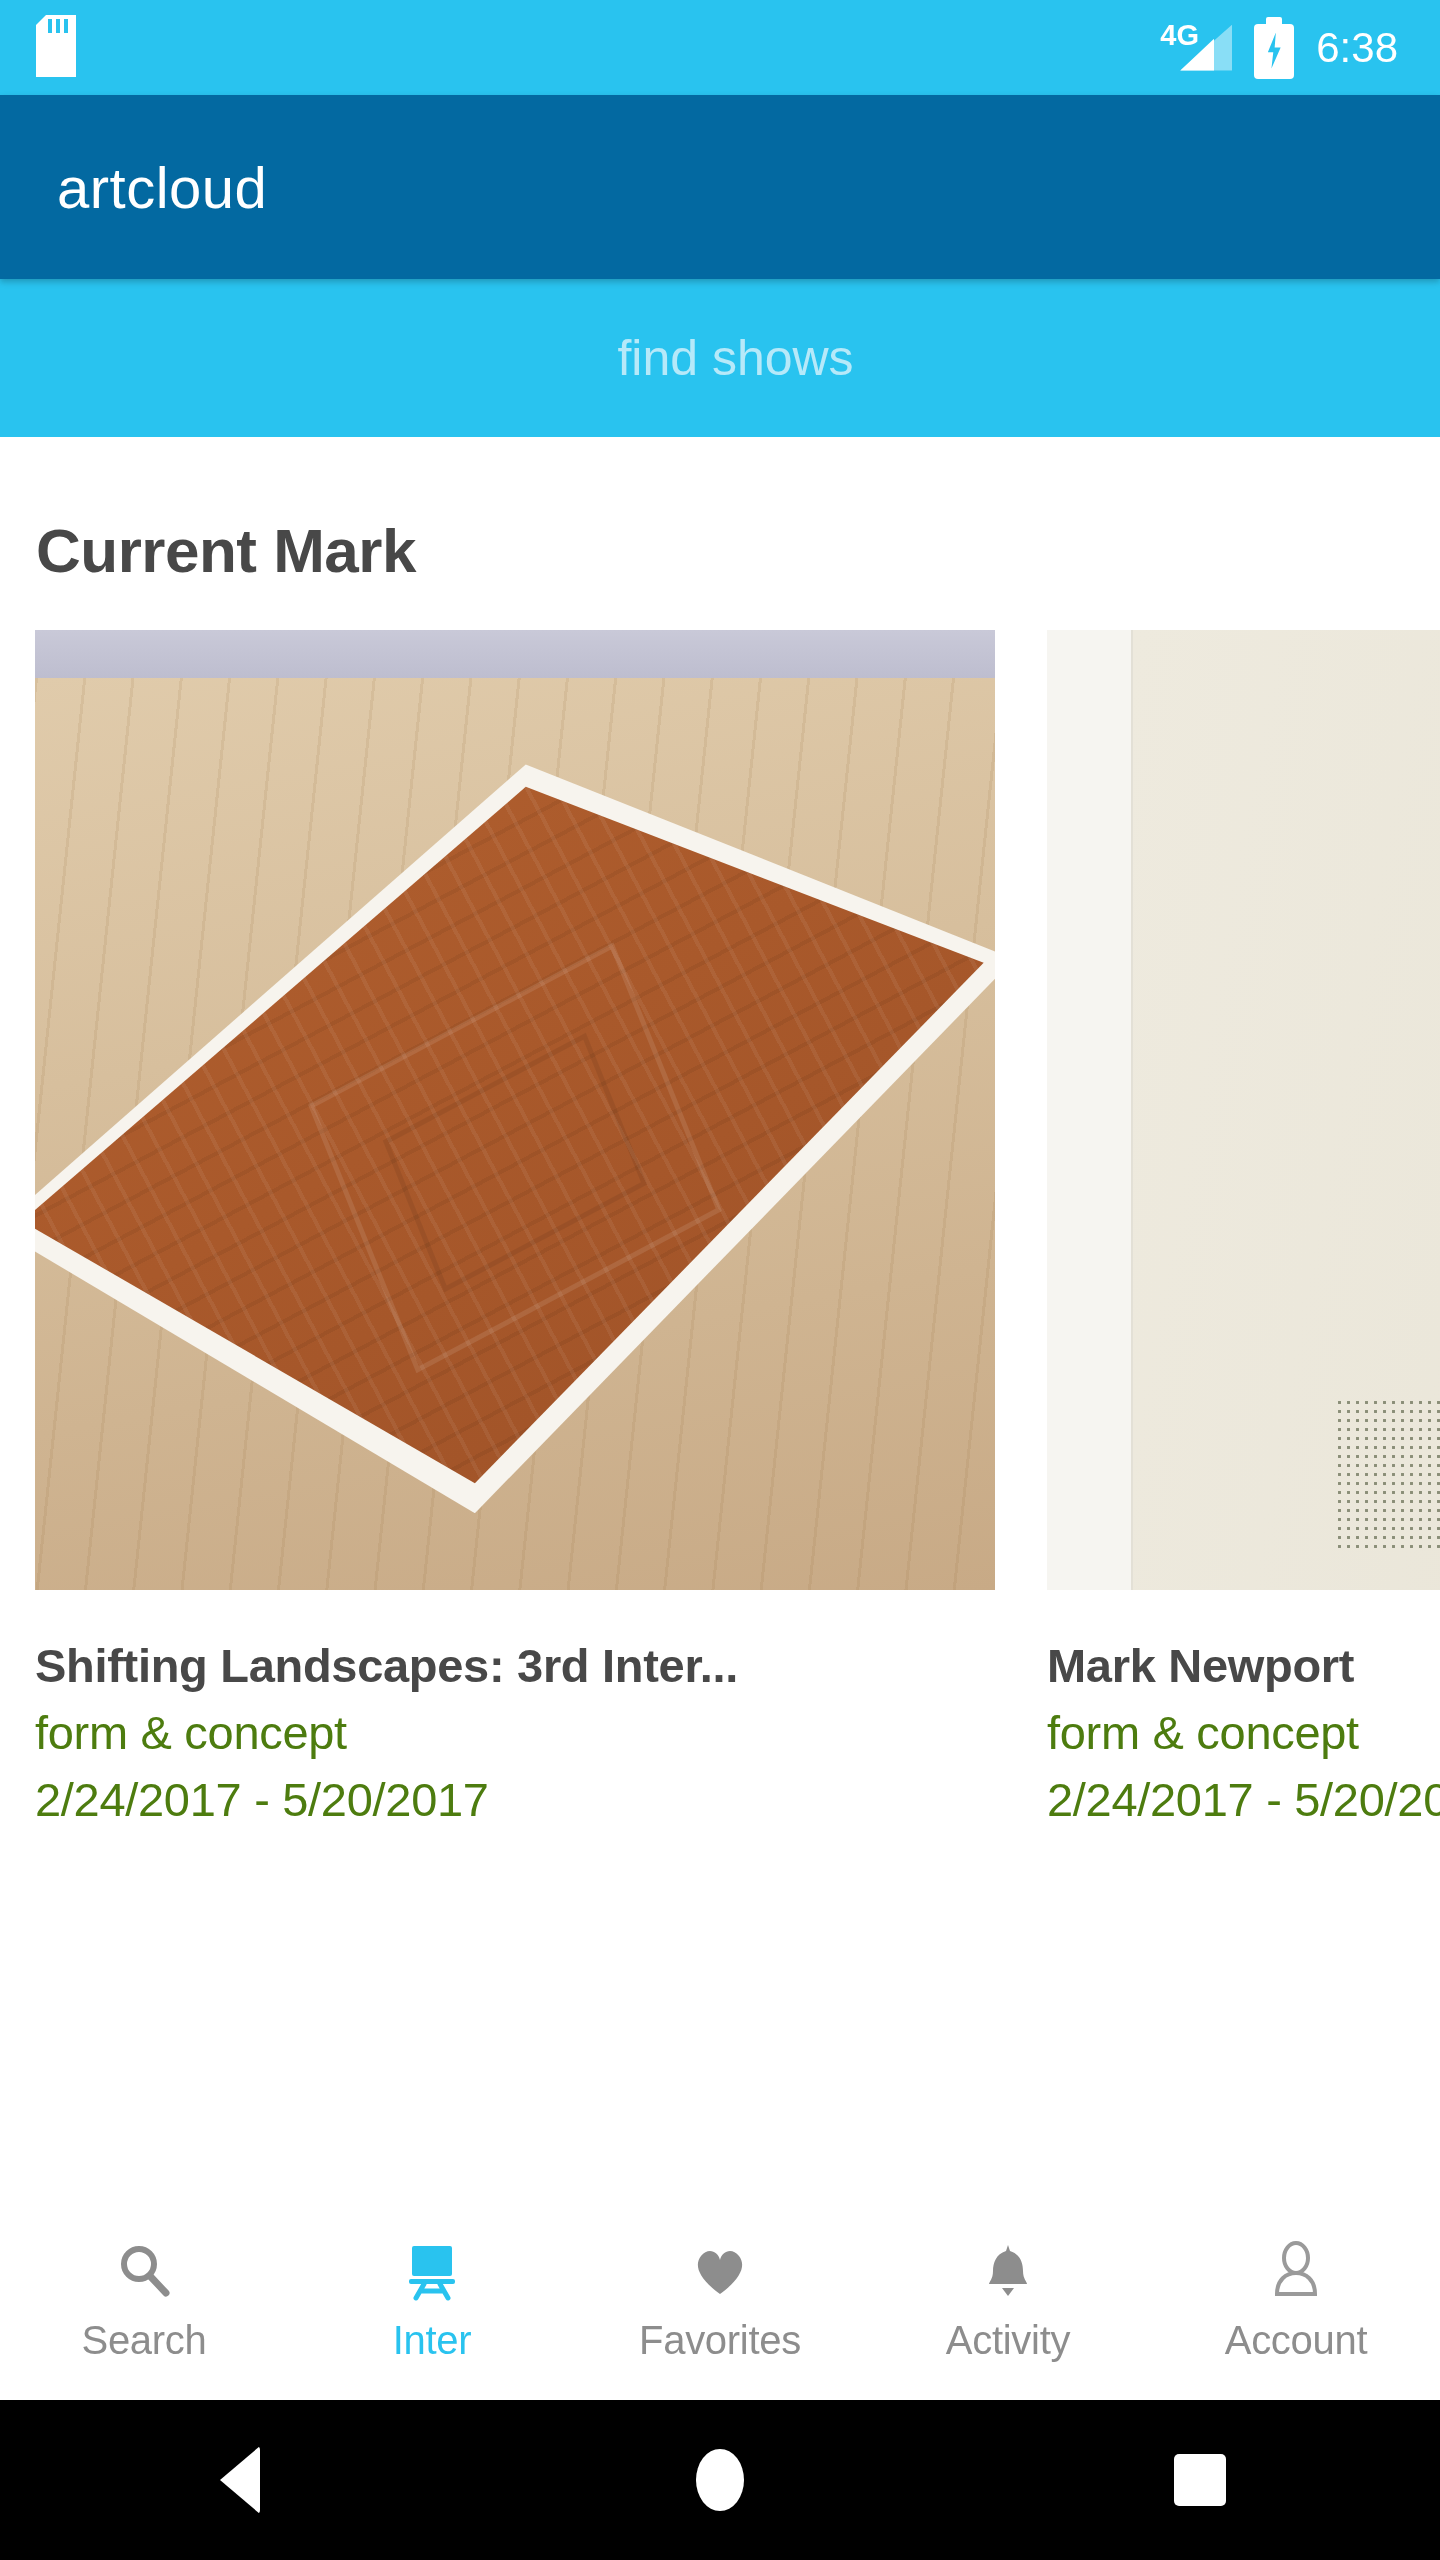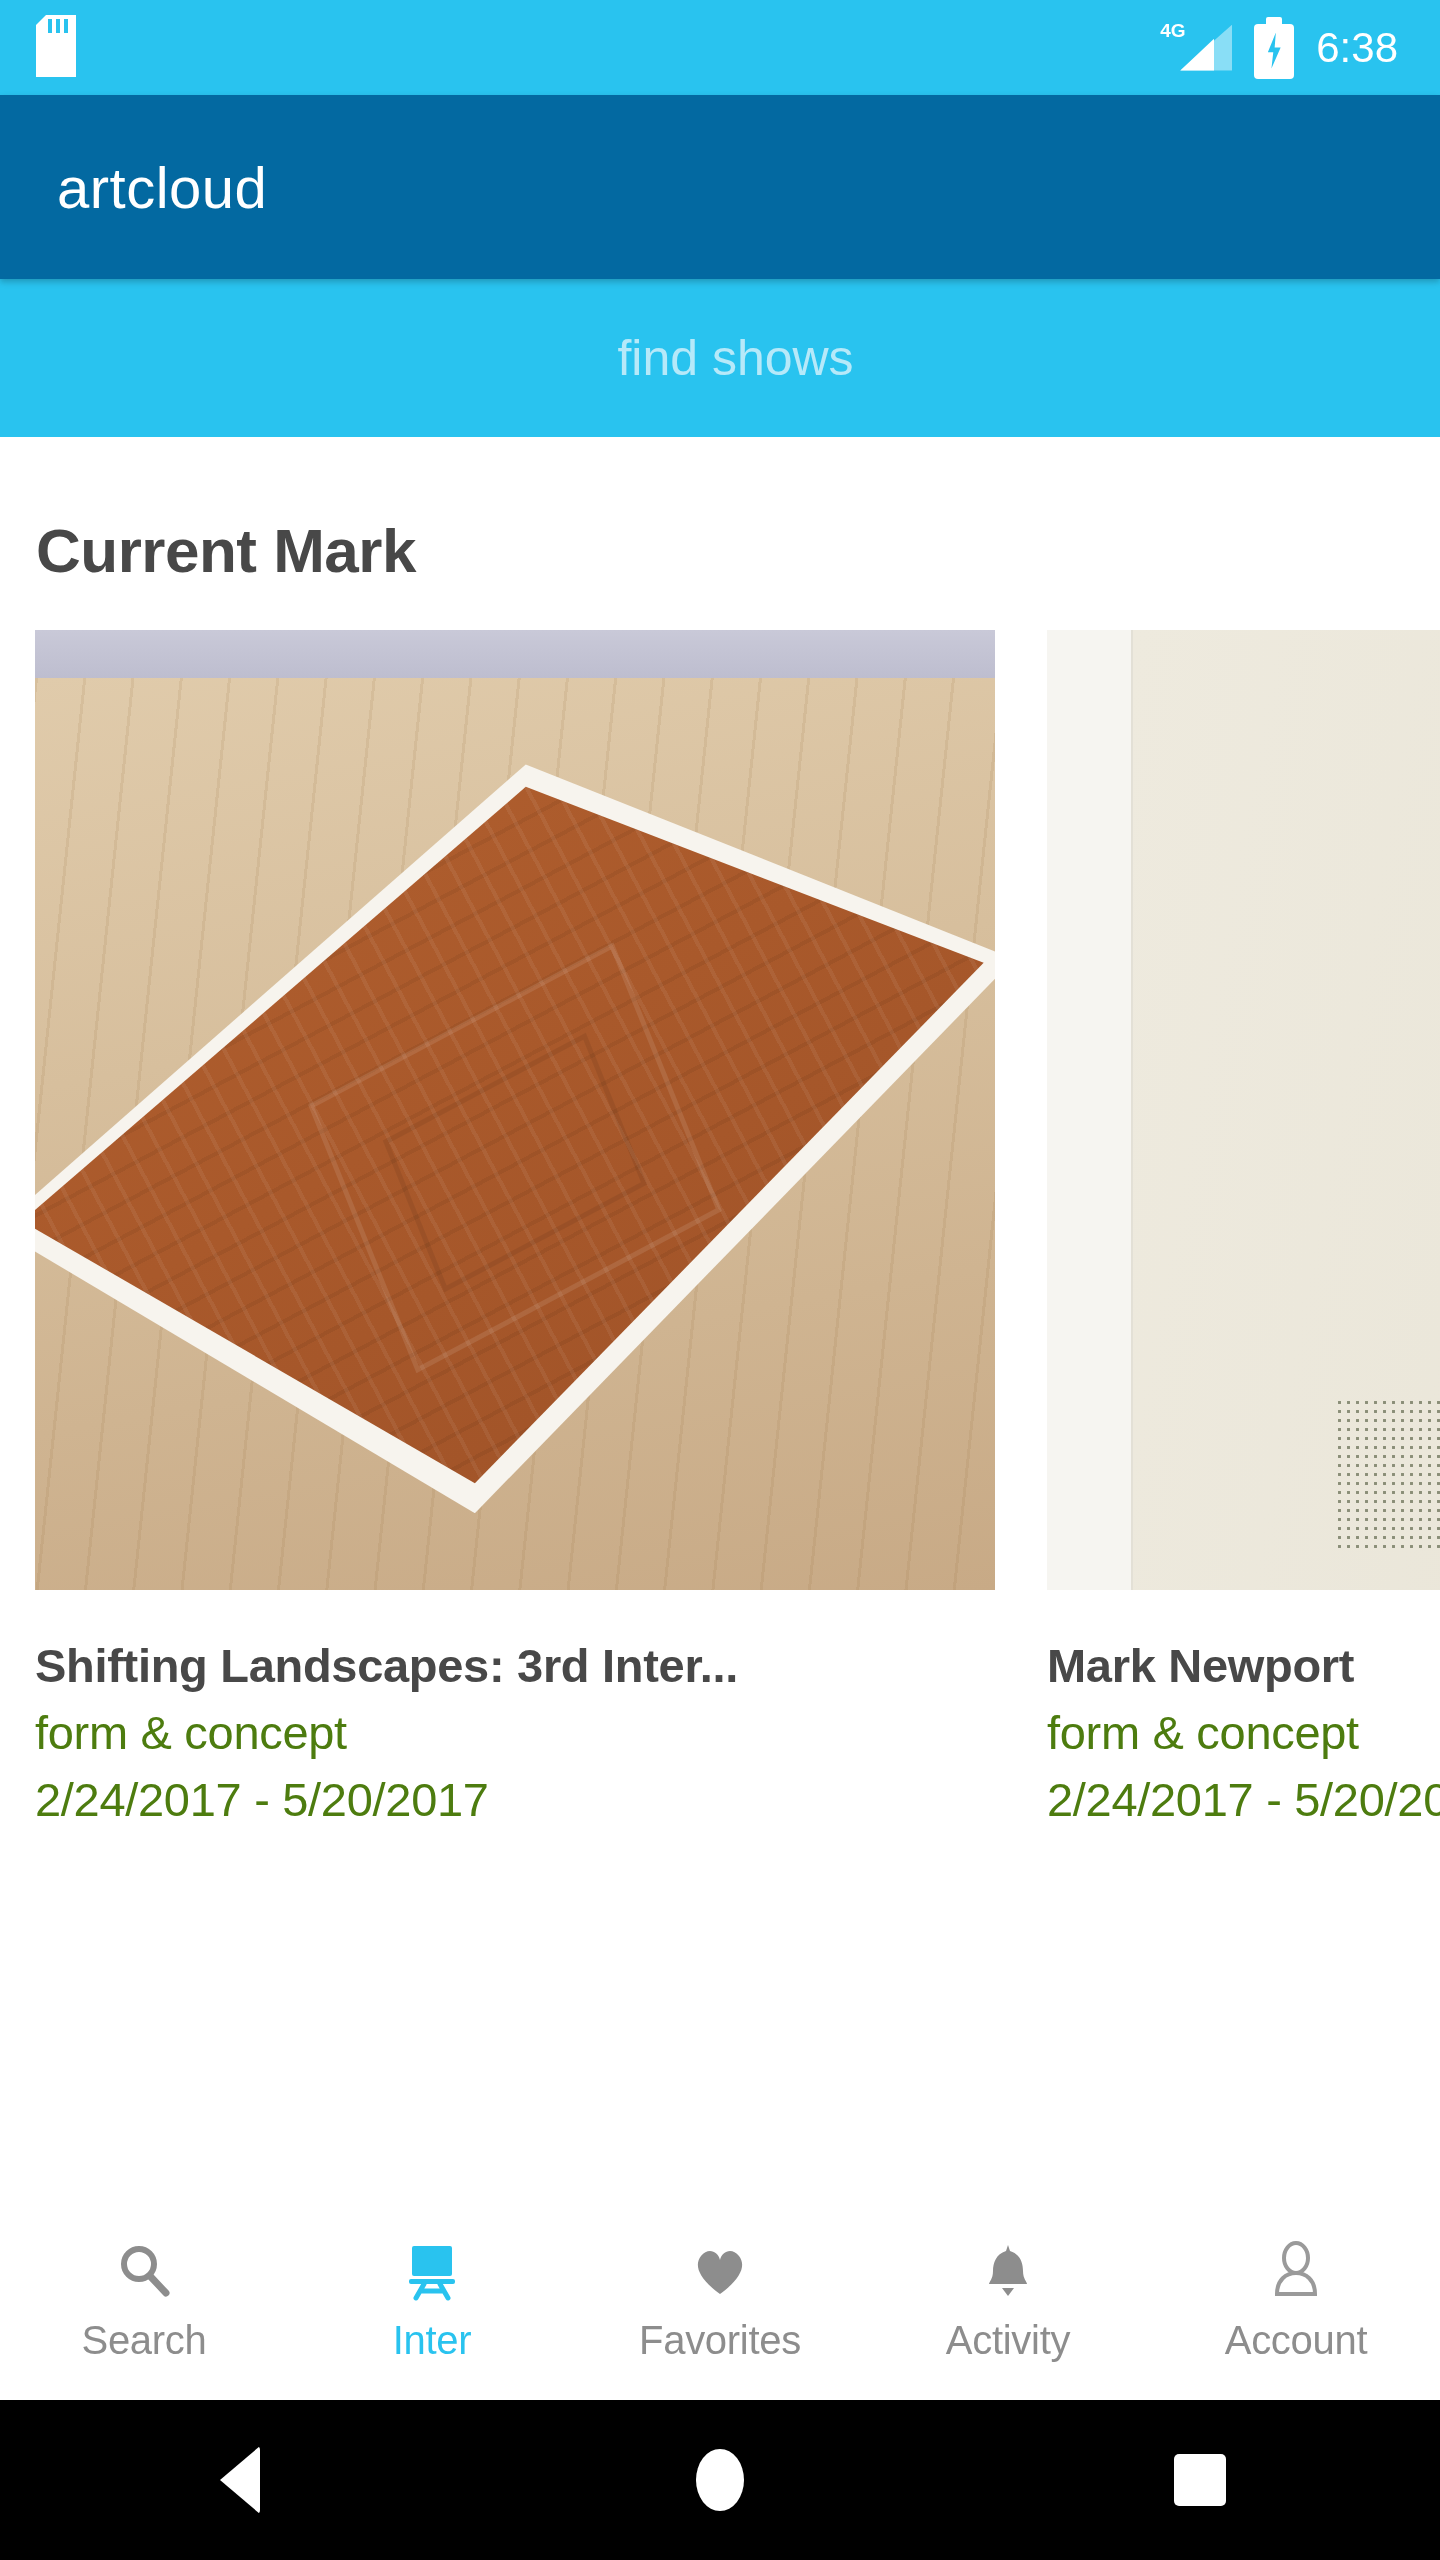--- a/index.html
+++ b/index.html
@@ -19,21 +19,21 @@
   .sd-card-icon{
     position:absolute; left:36px; top:15px; width:40px; height:62px;
   }
   .status-right{
     position:absolute; right:42px; top:0; height:95px;
     display:flex; align-items:center; gap:22px;
   }
   .sig-wrap{ position:relative; width:72px; height:58px; }
   .sig-label{
     position:absolute; left:0; top:2px;
-    font-size:19px; font-weight:bold; color:#fff; line-height:1;
+    font-size:29px; font-weight:bold; color:#fff; line-height:1;
   }
   .sig-tri-bg{
     position:absolute; right:0; bottom:6px; width:52px; height:46px;
     background:rgba(255,255,255,.45);
     clip-path:polygon(100% 0, 100% 100%, 0 100%);
   }
   .sig-tri-fg{
     position:absolute; right:18px; bottom:6px; width:34px; height:32px;
     background:#ffffff;
     clip-path:polygon(100% 0, 100% 100%, 0 100%);

